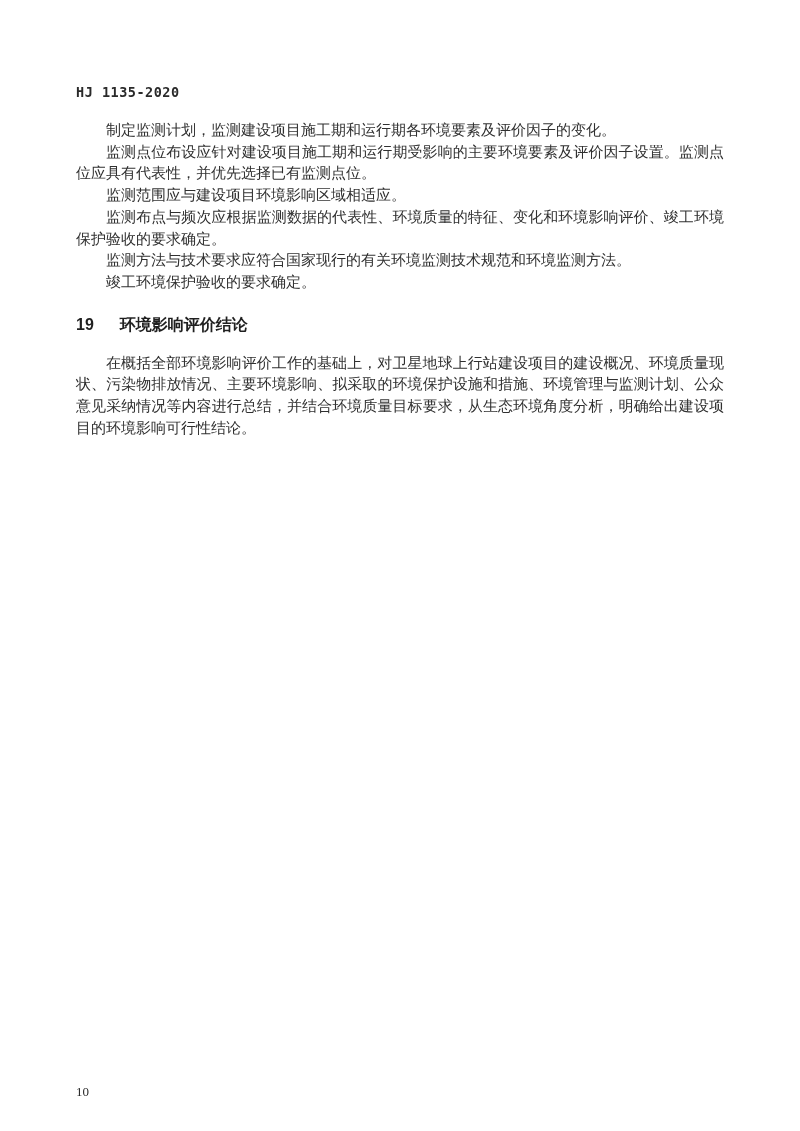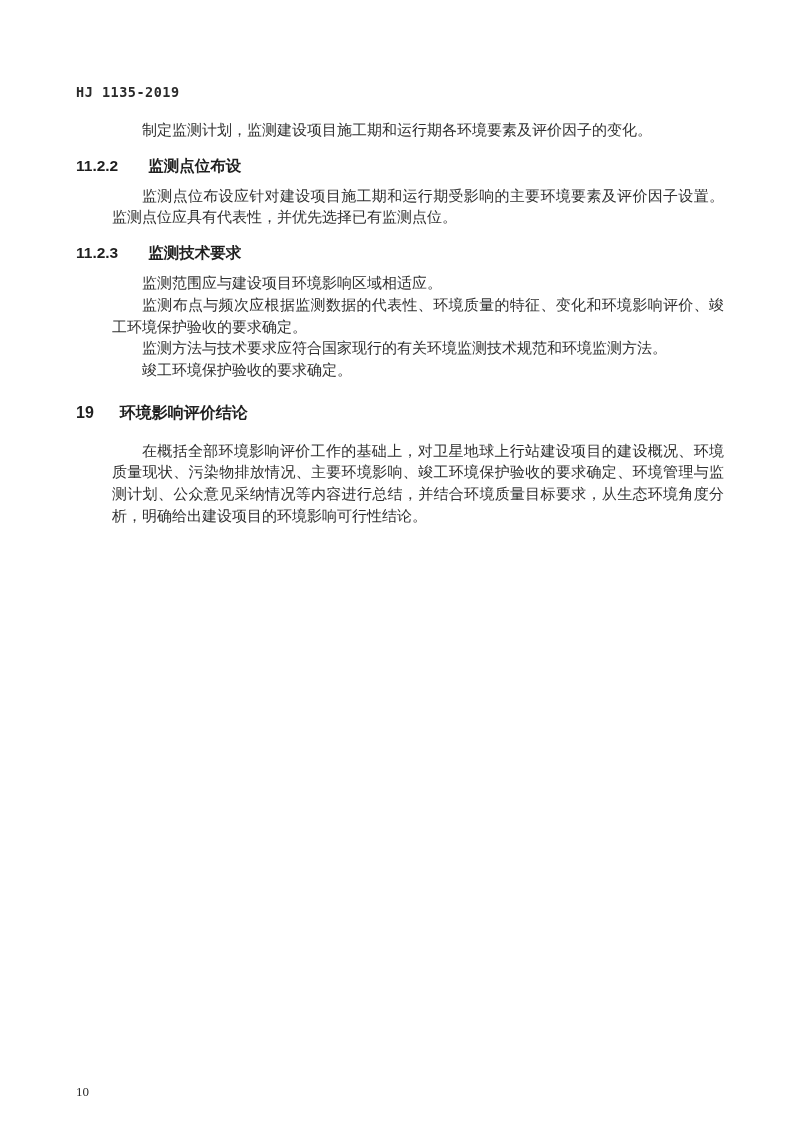--- a/index.html
+++ b/index.html
@@ -30,21 +30,20 @@
     letter-spacing: 0.5px;
     color: #2a2a2a;
   }
   p.body-para {
     font-size: 15px;
     line-height: 21.7px;
     text-align: justify;
     text-indent: 2em;
     color: #303030;
     word-break: break-all;
-    margin-left: 36px;
   }
   .lead { margin-top: 20px; }
   h3.sec-heading {
     font-family: "Liberation Sans", "DejaVu Sans", sans-serif;
     font-weight: 700;
     font-size: 15.5px;
     line-height: 24px;
     color: #1f1f1f;
     margin: 12px 0 8px 0;
   }
@@ -66,41 +65,35 @@
     font-size: 13px;
     color: #2a2a2a;
   }
 </style>
 </head>
 <body>
 
 <div class="page">
   <div class="content">
 
-    <div class="header-code">HJ 1135-2019</div>
+    <div class="header-code">HJ 1135-2020</div>
 
     <p class="body-para lead">制定监测计划，监测建设项目施工期和运行期各环境要素及评价因子的变化。</p>
 
-    <h3 class="sec-heading">
-      <span class="sec-num">11.2.2</span><span class="sec-title">监测点位布设</span>
-    </h3>
 
     <p class="body-para">监测点位布设应针对建设项目施工期和运行期受影响的主要环境要素及评价因子设置。监测点位应具有代表性，并优先选择已有监测点位。</p>
 
-    <h3 class="sec-heading">
-      <span class="sec-num">11.2.3</span><span class="sec-title">监测技术要求</span>
-    </h3>
 
     <p class="body-para">监测范围应与建设项目环境影响区域相适应。</p>
     <p class="body-para">监测布点与频次应根据监测数据的代表性、环境质量的特征、变化和环境影响评价、竣工环境保护验收的要求确定。</p>
     <p class="body-para">监测方法与技术要求应符合国家现行的有关环境监测技术规范和环境监测方法。</p>
     <p class="body-para">竣工环境保护验收的要求确定。</p>
 
     <h2 class="sec-heading-l1">
       <span class="sec-num">19</span><span class="sec-title">环境影响评价结论</span>
     </h2>
 
-    <p class="body-para">在概括全部环境影响评价工作的基础上，对卫星地球上行站建设项目的建设概况、环境质量现状、污染物排放情况、主要环境影响、竣工环境保护验收的要求确定、环境管理与监测计划、公众意见采纳情况等内容进行总结，并结合环境质量目标要求，从生态环境角度分析，明确给出建设项目的环境影响可行性结论。</p>
+    <p class="body-para">在概括全部环境影响评价工作的基础上，对卫星地球上行站建设项目的建设概况、环境质量现状、污染物排放情况、主要环境影响、拟采取的环境保护设施和措施、环境管理与监测计划、公众意见采纳情况等内容进行总结，并结合环境质量目标要求，从生态环境角度分析，明确给出建设项目的环境影响可行性结论。</p>
 
   </div>
 
   <div class="page-number">10</div>
 </div>
 
 </body></html>

